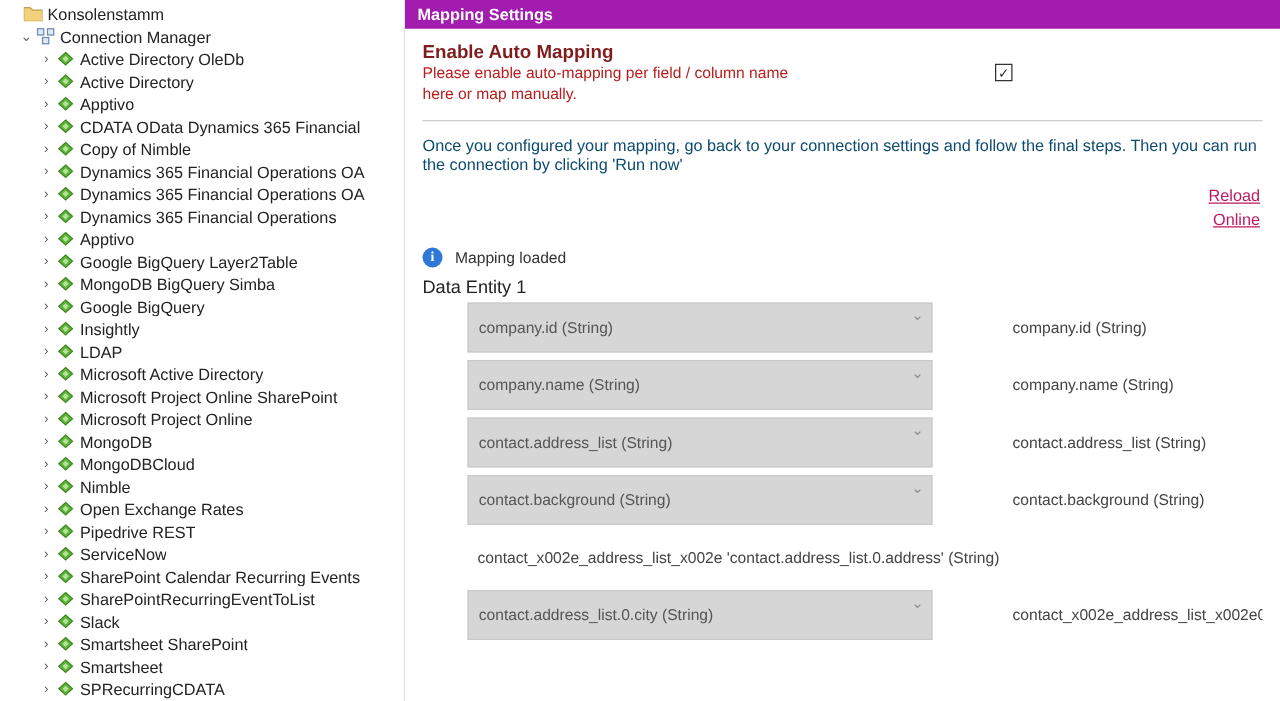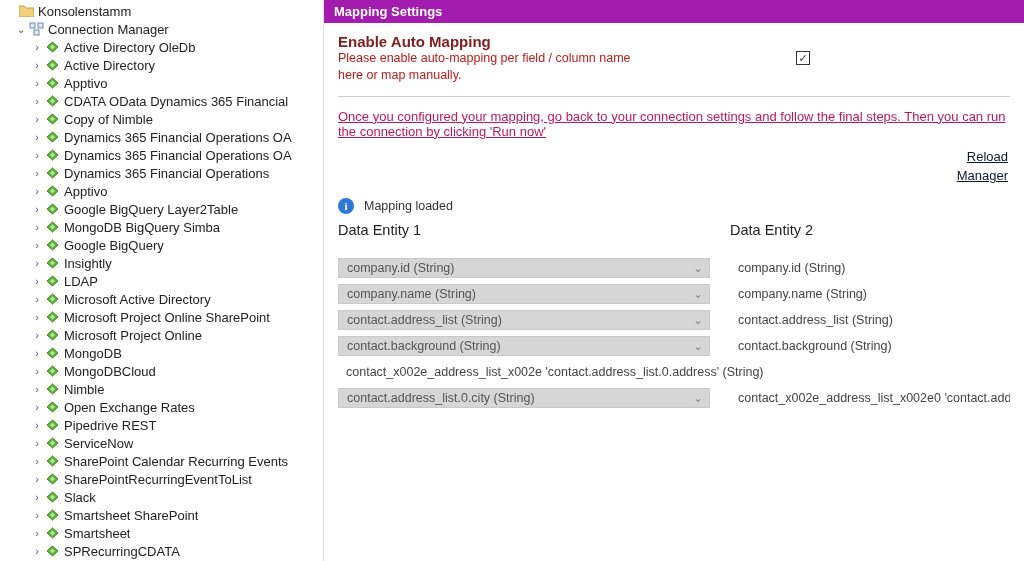--- a/index.html
+++ b/index.html
@@ -71,31 +71,30 @@
     width:14px; height:14px;
     border:1px solid #333;
     margin-top:18px;
     margin-right:200px;
     display:inline-flex; align-items:center; justify-content:center;
     font-size:11px; color:#333;
   }
   hr.sep { border: none; border-top: 1px solid #ccc; margin: 12px 0; }
   .hint {
     font-size: 13px;
-    color: #be185d;
+    color: #0c4a6e;
     margin-bottom: 8px;
-    text-decoration: underline;
   }
   .links {
     text-align: right;
     margin-bottom: 12px;
     padding-right: 2px;
   }
   .links a {
-    color: #0f172a;
+    color: #be185d;
     text-decoration: underline;
     font-size: 13px;
     display:block;
     line-height:1.5;
   }
   .status-row {
     display: flex;
     align-items: center;
     gap: 10px;
     margin-bottom: 8px;
@@ -106,42 +105,43 @@
     background:#2f78d7;
     color:#fff;
     display:inline-flex; align-items:center; justify-content:center;
     font-weight:bold; font-size:11px;
     font-family: Georgia, serif;
   }
   .status-text { font-size:12.5px; color:#333; }
   .entities-header {
     display:flex;
     gap:20px;
-    margin-bottom:20px;
+    margin-bottom:4px;
   }
   .entities-header .col {
     font-size: 14.5px;
     font-weight: 400;
     color:#222;
   }
   .col1 { width: 372px; flex-shrink:0; }
   .col2 { flex:1; }
   .map-row {
     display:flex;
     gap:20px;
     margin-bottom:6px;
   }
   .map-cell {
-    height: 20px;
+    height: 40px;
     display:flex;
     align-items:center;
     padding: 0 8px;
     font-size: 12.5px;
     white-space: nowrap;
     overflow:hidden;
+    margin-left:36px;
   }
   .map-cell.dropdown {
     width: 372px;
     flex-shrink:0;
     background: #d6d6d6;
     color: #555;
     border: 1px solid #c9c9c9;
     position: relative;
   }
   .map-cell.dropdown::after {
@@ -487,29 +487,28 @@
       <div>
         <div class="section-title">Enable Auto Mapping</div>
         <div class="section-sub">Please enable auto-mapping per field / column name here or map manually.</div>
       </div>
       <div class="checkbox">✓</div>
     </div>
     <hr class="sep">
     <div class="hint">Once you configured your mapping, go back to your connection settings and follow the final steps. Then you can run the connection by clicking 'Run now'</div>
     <div class="links">
       <a href="#">Reload</a>
-      <a href="#">Manager</a>
+      <a href="#">Online</a>
     </div>
     <div class="status-row">
       <span class="info-icon">i</span>
       <span class="status-text">Mapping loaded</span>
     </div>
     <div class="entities-header">
       <div class="col col1">Data Entity 1</div>
-      <div class="col col2">Data Entity 2</div>
     </div>
     <div id="mappings">
         <div class="map-row">
           <div class="map-cell dropdown">company.id (String)</div>
           <div class="map-cell readonly">company.id (String)</div>
         </div>
         <div class="map-row">
           <div class="map-cell dropdown">company.name (String)</div>
           <div class="map-cell readonly">company.name (String)</div>
         </div>

